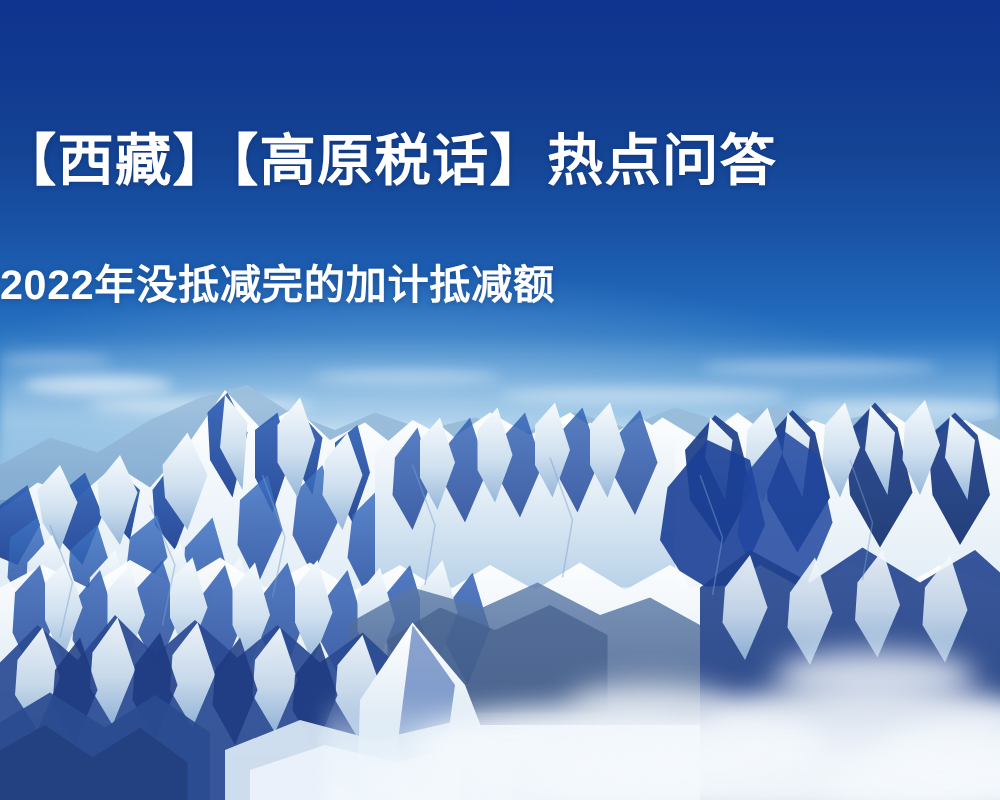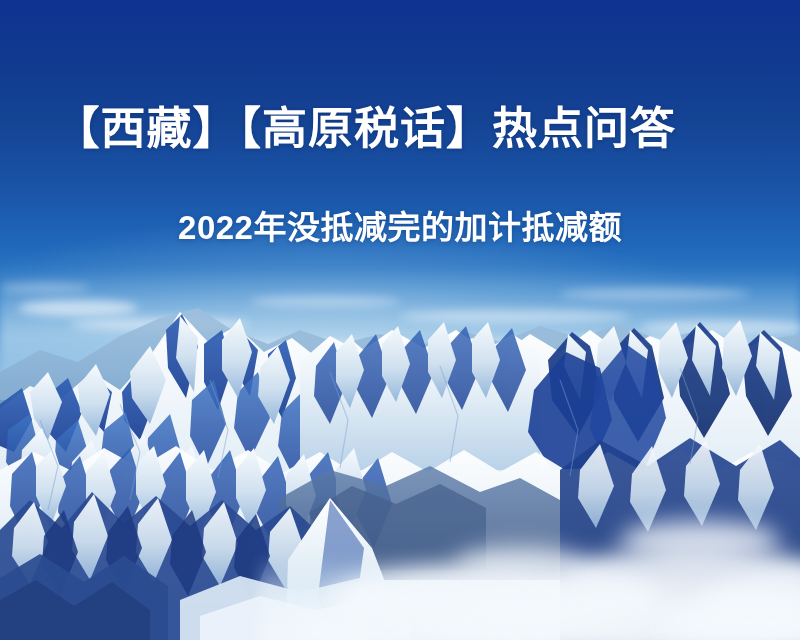--- a/index.html
+++ b/index.html
@@ -110,34 +110,34 @@
     background: linear-gradient(to bottom,
        rgba(236,245,252,0.0) 0%,
        rgba(238,246,252,0.55) 45%,
        rgba(244,249,253,0.80) 100%);
     filter: blur(7px);
   }
   .headline {
     position: absolute;
     left: 0; top: 102px;
     width: 676px;
-    text-align: right;
+    text-align: left;
     color: #ffffff;
     font-size: 45px;
     line-height: 54px;
     font-weight: 700;
     letter-spacing: 1px;
     white-space: nowrap;
     text-shadow: 0 1px 4px rgba(4,24,70,0.30);
   }
   .subhead {
     position: absolute;
     left: 0; top: 206px;
     width: 800px;
-    text-align: center;
+    text-align: left;
     color: #ffffff;
     font-size: 33px;
     line-height: 43px;
     font-weight: 700;
     letter-spacing: 0.5px;
     text-shadow: 0 1px 5px rgba(8,40,95,0.35);
   }
   .subhead .l2 { display: block; }
 </style>
 </head>

